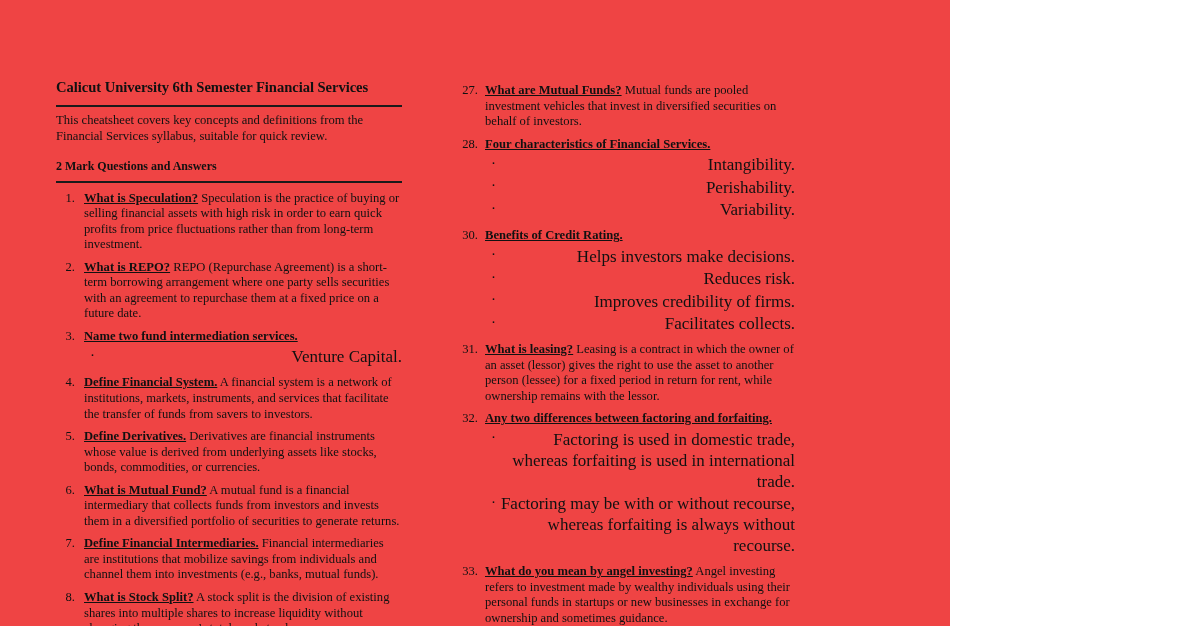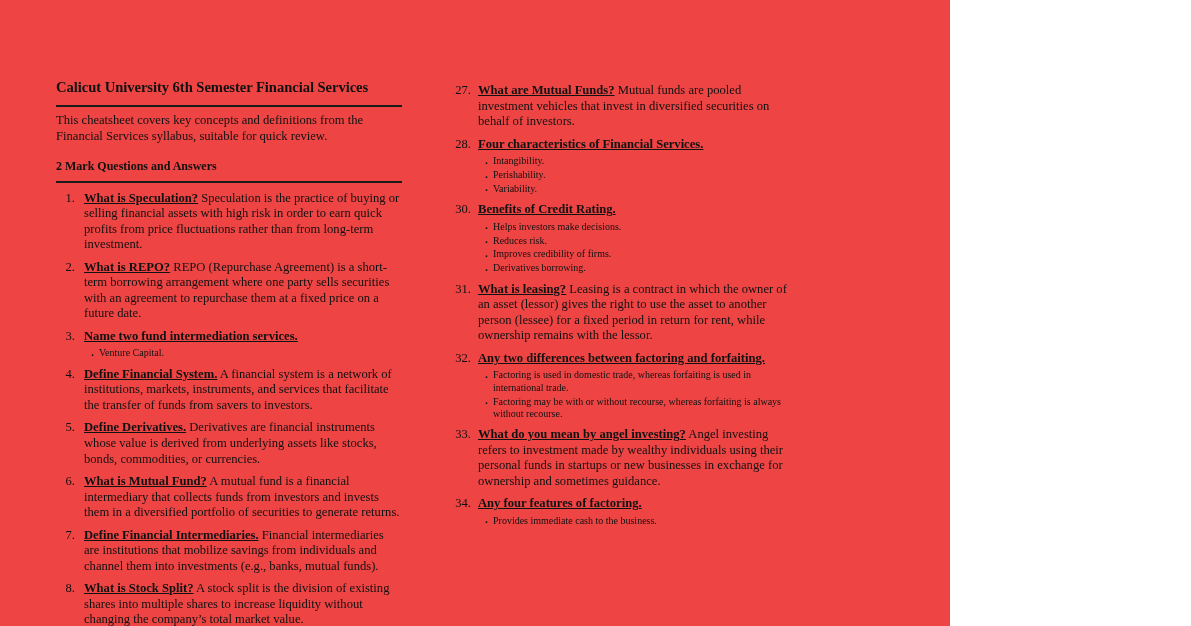--- a/index.html
+++ b/index.html
@@ -73,20 +73,21 @@
   }
   ol.qa > li {
     position: relative;
     padding-left: 28px;
     margin-bottom: 7px;
     font-size: 12.6px;
     line-height: 1.235;
   }
   .col-right ol.qa > li {
     padding-left: 29px;
+    margin-left: 7px;
   }
   ol.qa > li:last-child { margin-bottom: 0; }
 
   .num {
     position: absolute;
     left: 0;
     top: 0;
     width: 19px;
     text-align: right;
     font-size: 12.6px;
@@ -99,23 +100,24 @@
 
   
   ul.bullets {
     list-style: none;
     margin: 3px 0 0 0;
     padding: 0 0 0 6px;
   }
   ul.bullets > li {
     position: relative;
     padding-left: 9px;
-    font-size: 10px;
+    font-size: 17px;
     line-height: 1.235;
     margin-bottom: 1.5px;
+    text-align: right;
   }
   ul.bullets > li:last-child { margin-bottom: 0; }
   ul.bullets > li::before {
     content: "\00B7";
     position: absolute;
     left: 0;
     top: -0.5px;
     font-size: 15px;
     line-height: 1.1;
   }
@@ -153,21 +155,21 @@
           <li><span class="num">27.</span><span class="q">What are Mutual Funds?</span><span class="a"> Mutual funds are pooled investment vehicles that invest in diversified securities on behalf of investors.</span></li>
           <li><span class="num">28.</span><span class="q">Four characteristics of Financial Services.</span><ul class="bullets qa-bullets">
               <li>Intangibility.</li>
               <li>Perishability.</li>
               <li>Variability.</li>
             </ul></li>
           <li><span class="num">30.</span><span class="q">Benefits of Credit Rating.</span><ul class="bullets qa-bullets">
               <li>Helps investors make decisions.</li>
               <li>Reduces risk.</li>
               <li>Improves credibility of firms.</li>
-              <li>Derivatives borrowing.</li>
+              <li>Facilitates collects.</li>
             </ul></li>
           <li><span class="num">31.</span><span class="q">What is leasing?</span><span class="a"> Leasing is a contract in which the owner of an asset (lessor) gives the right to use the asset to another person (lessee) for a fixed period in return for rent, while ownership remains with the lessor.</span></li>
           <li><span class="num">32.</span><span class="q">Any two differences between factoring and forfaiting.</span><ul class="bullets qa-bullets">
               <li>Factoring is used in domestic trade, whereas forfaiting is used in international trade.</li>
               <li>Factoring may be with or without recourse, whereas forfaiting is always without recourse.</li>
             </ul></li>
           <li><span class="num">33.</span><span class="q">What do you mean by angel investing?</span><span class="a"> Angel investing refers to investment made by wealthy individuals using their personal funds in startups or new businesses in exchange for ownership and sometimes guidance.</span></li>
           <li><span class="num">34.</span><span class="q">Any four features of factoring.</span><ul class="bullets qa-bullets">
               <li>Provides immediate cash to the business.</li>
             </ul></li>

